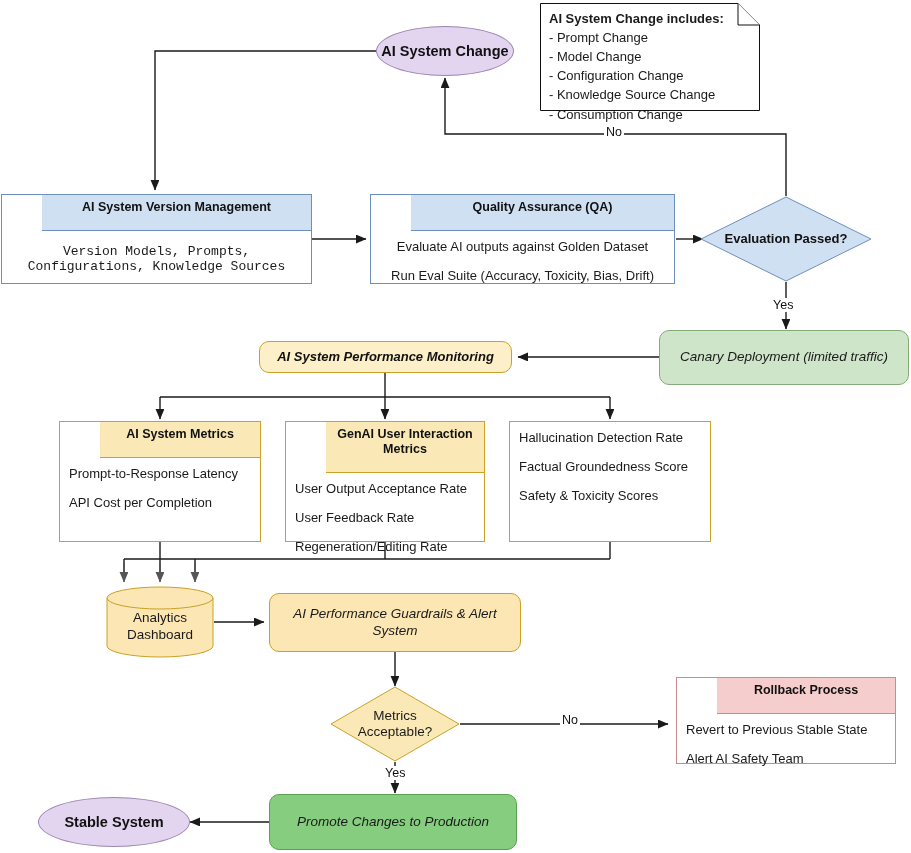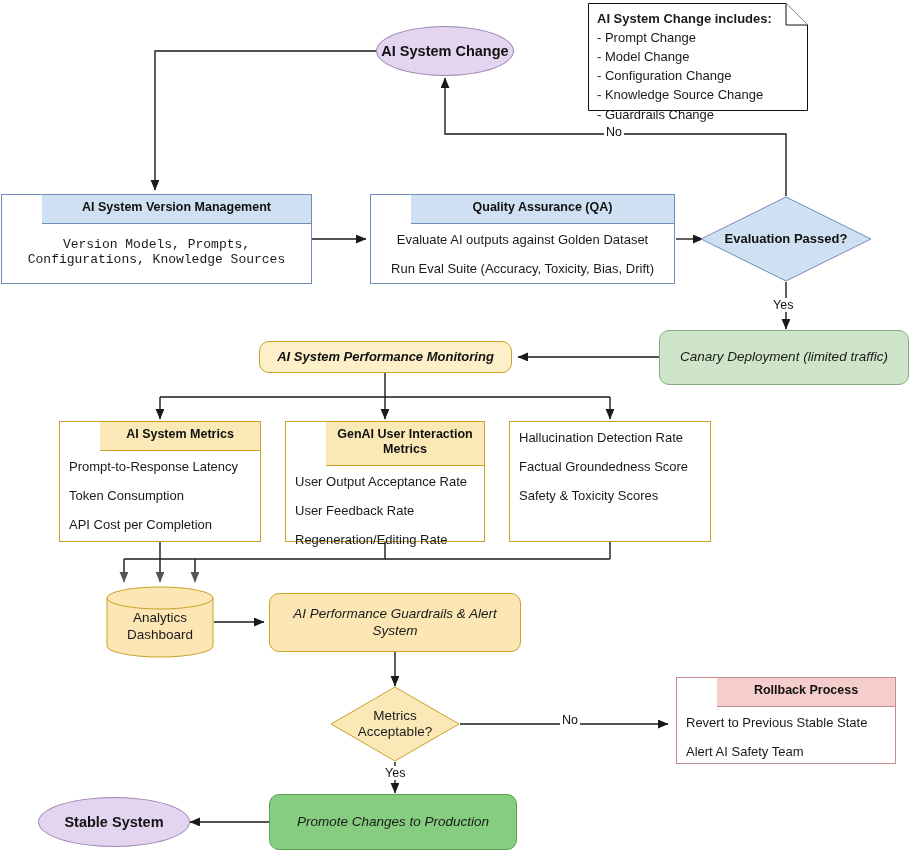--- a/index.html
+++ b/index.html
@@ -5,21 +5,21 @@
   html,body{margin:0;padding:0;background:#ffffff;}
   body{font-family:"Liberation Sans","DejaVu Sans",sans-serif;}
   #canvas{position:relative;width:911px;height:853px;background:#ffffff;overflow:hidden;}
   .node{position:absolute;box-sizing:border-box;}
   .svg-layer{position:absolute;left:0;top:0;width:911px;height:853px;pointer-events:none;}
 
   
   .box{border:1px solid #888;background:#ffffff;}
   .box .hdr{
     font-weight:bold;font-size:12.5px;color:#111;text-align:center;
-    padding:5px 4px 8px;border-bottom:1px solid #888;line-height:1.2;margin-left:40px;
+    padding:5px 4px 15px;border-bottom:1px solid #888;line-height:1.2;margin-left:40px;
   }
   .box .rows{padding:2px 0;}
   .box .row{font-size:13px;color:#1a1a1a;padding:7px 9px;line-height:1.15;}
   .box .row.ctr{text-align:center;}
 
   
   .blue .hdr{background:#cfe0f3;border-bottom:1px solid #6f8fbb;}
   .blue{border:1px solid #6f8fbb;}
   
   .yel{border:1px solid #c9a227;}
@@ -120,32 +120,32 @@
       <path d="M395,762 L395,793" marker-end="url(#ah)"></path>
 
       <path d="M269,822 L190,822" marker-end="url(#ah)"></path>
     </g>
   </svg>
 
   <div class="node ellipse" style="left:376px;top:26px;width:138px;height:50px;">
     <span>AI System Change</span>
   </div>
 
-  <div class="node note" style="left:540px;top:3px;width:220px;height:108px;margin-left:48px;">
+  <div class="node note" style="left:540px;top:3px;width:220px;height:108px;">
     <svg style="position:absolute;left:0;top:0;width:220px;height:108px;">
       <path d="M0.5,0.5 L198,0.5 L219.5,22 L219.5,107.5 L0.5,107.5 Z" fill="#ffffff" stroke="#111" stroke-width="1"></path>
       <path d="M198,0.5 L198,22 L219.5,22" fill="#ffffff" stroke="#111" stroke-width="1"></path>
     </svg>
     <div style="position:relative;z-index:2;">
       <div class="nline b">AI System Change includes:</div>
       <div class="nline">- Prompt Change</div>
       <div class="nline">- Model Change</div>
       <div class="nline">- Configuration Change</div>
       <div class="nline">- Knowledge Source Change</div>
-      <div class="nline">- Guardrails Change</div>
+      <div class="nline">- Consumption Change</div>
     </div>
   </div>
 
   <div class="node box blue" style="left:1px;top:194px;width:311px;height:90px;">
     <div class="hdr">AI System Version Management</div>
     <div class="rows">
       <div class="row ctr" style="padding-top:12px;font-family:Liberation Mono, monospace;">Version Models, Prompts, Configurations, Knowledge Sources</div>
     </div>
   </div>
 
@@ -169,21 +169,20 @@
   </div>
 
   <div class="node round mon" style="left:259px;top:341px;width:253px;height:32px;">
     <span>AI System Performance Monitoring</span>
   </div>
 
   <div class="node box yel" style="left:59px;top:421px;width:202px;height:121px;">
     <div class="hdr">AI System Metrics</div>
     <div class="rows">
       <div class="row">Prompt-to-Response Latency</div>
-      <div class="row">Token Consumption</div>
       <div class="row">API Cost per Completion</div>
     </div>
   </div>
 
   <div class="node box yel" style="left:285px;top:421px;width:200px;height:121px;">
     <div class="hdr">GenAI User Interaction Metrics</div>
     <div class="rows">
       <div class="row">User Output Acceptance Rate</div>
       <div class="row">User Feedback Rate</div>
       <div class="row">Regeneration/Editing Rate</div>

